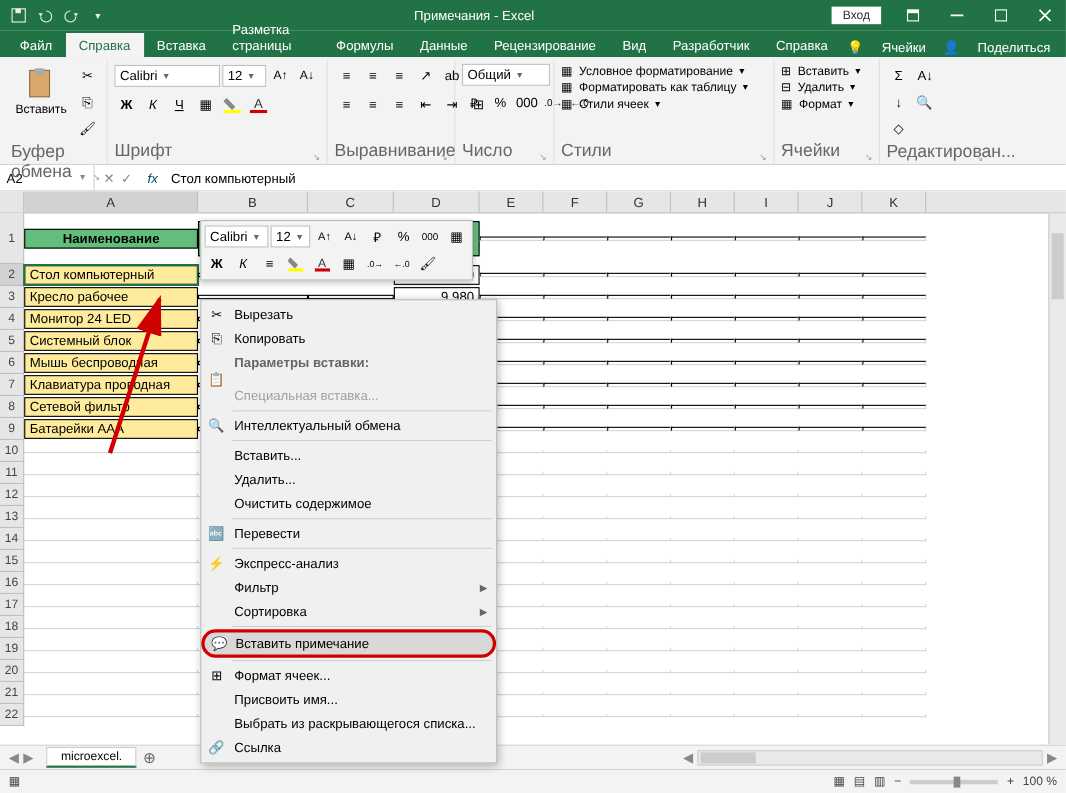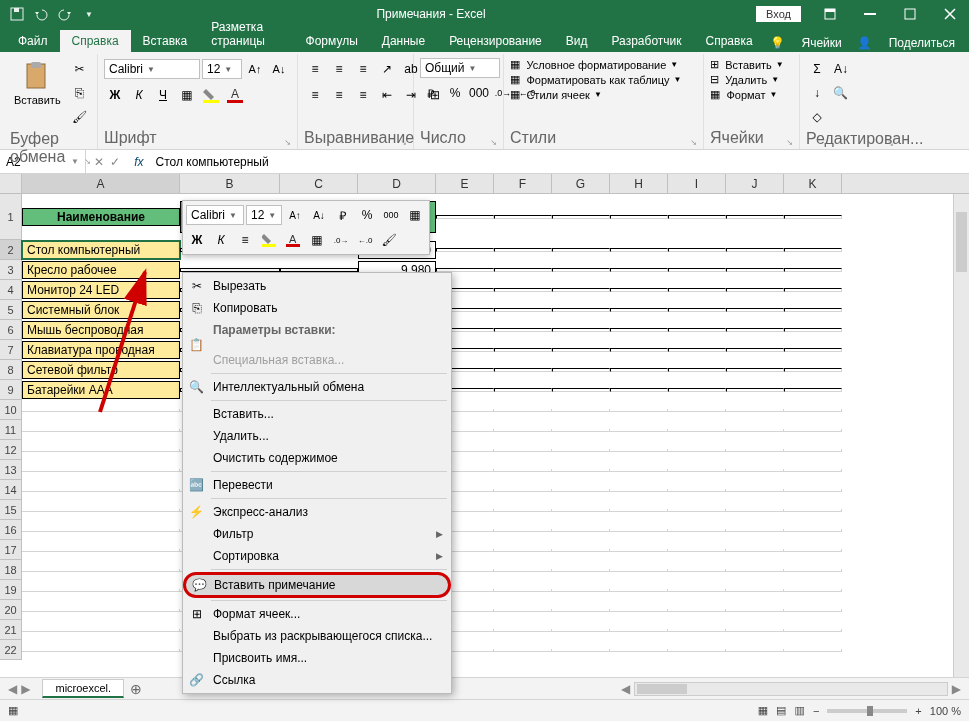--- a/index.html
+++ b/index.html
@@ -762,24 +762,24 @@
   <div class="cm-item highlighted">
       <span class="cm-icon">💬</span>
       <span>Вставить примечание</span>
     </div>
   <div class="cm-sep"></div>
   <div class="cm-item">
       <span class="cm-icon">⊞</span>
       <span>Формат ячеек...</span>
     </div>
   <div class="cm-item">
+      <span>Присвоить имя...</span>
+    </div>
+  <div class="cm-item">
       <span>Выбрать из раскрывающегося списка...</span>
-    </div>
-  <div class="cm-item">
-      <span>Присвоить имя...</span>
     </div>
   <div class="cm-item">
       <span class="cm-icon">🔗</span>
       <span>Ссылка</span>
     </div>
 </div>
 
 <svg class="red-arrow" style="top:262px;left:90px" width="70" height="160">
   <defs>
       <marker id="ah" markerWidth="10" markerHeight="10" refX="8" refY="3" orient="auto">

